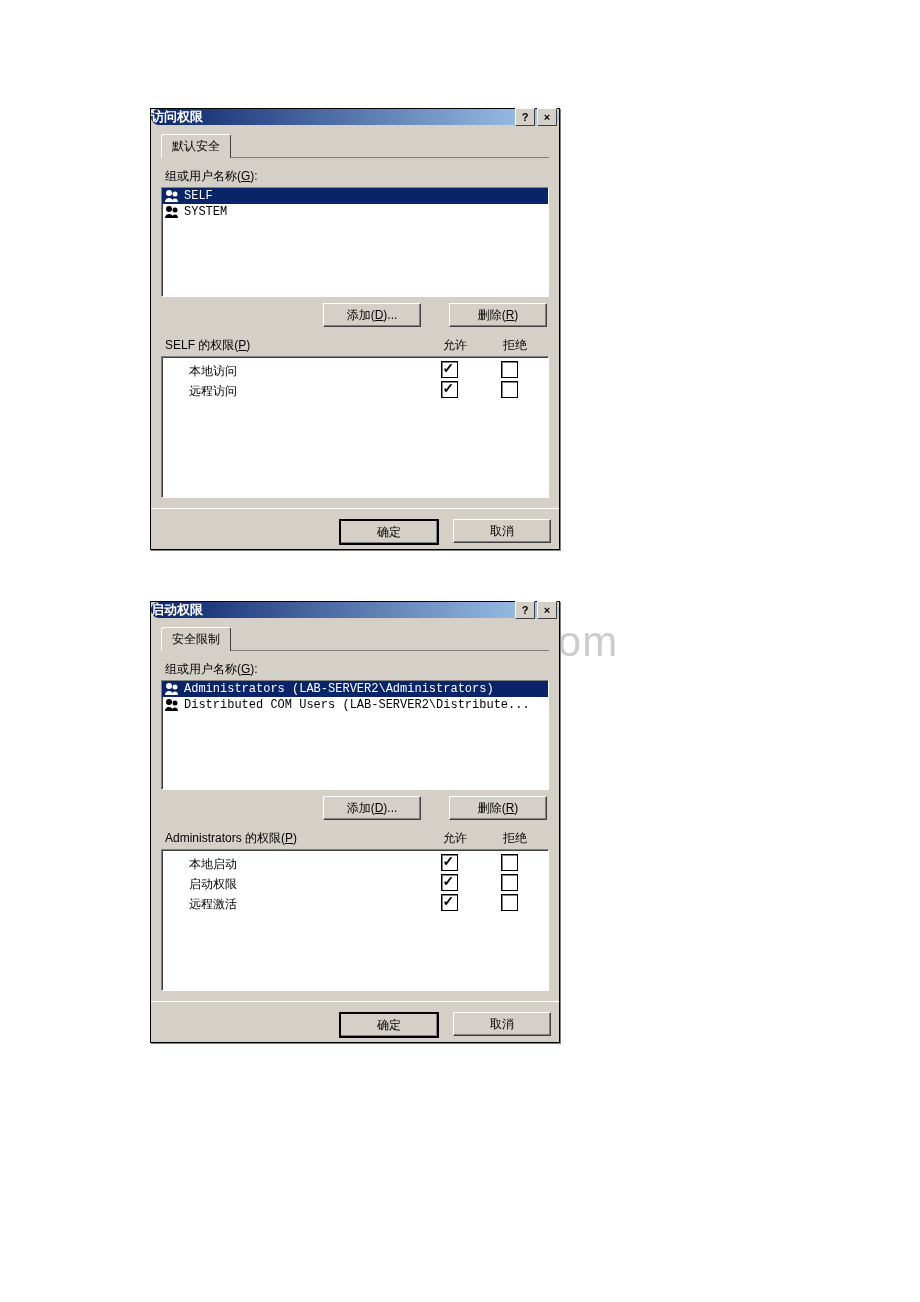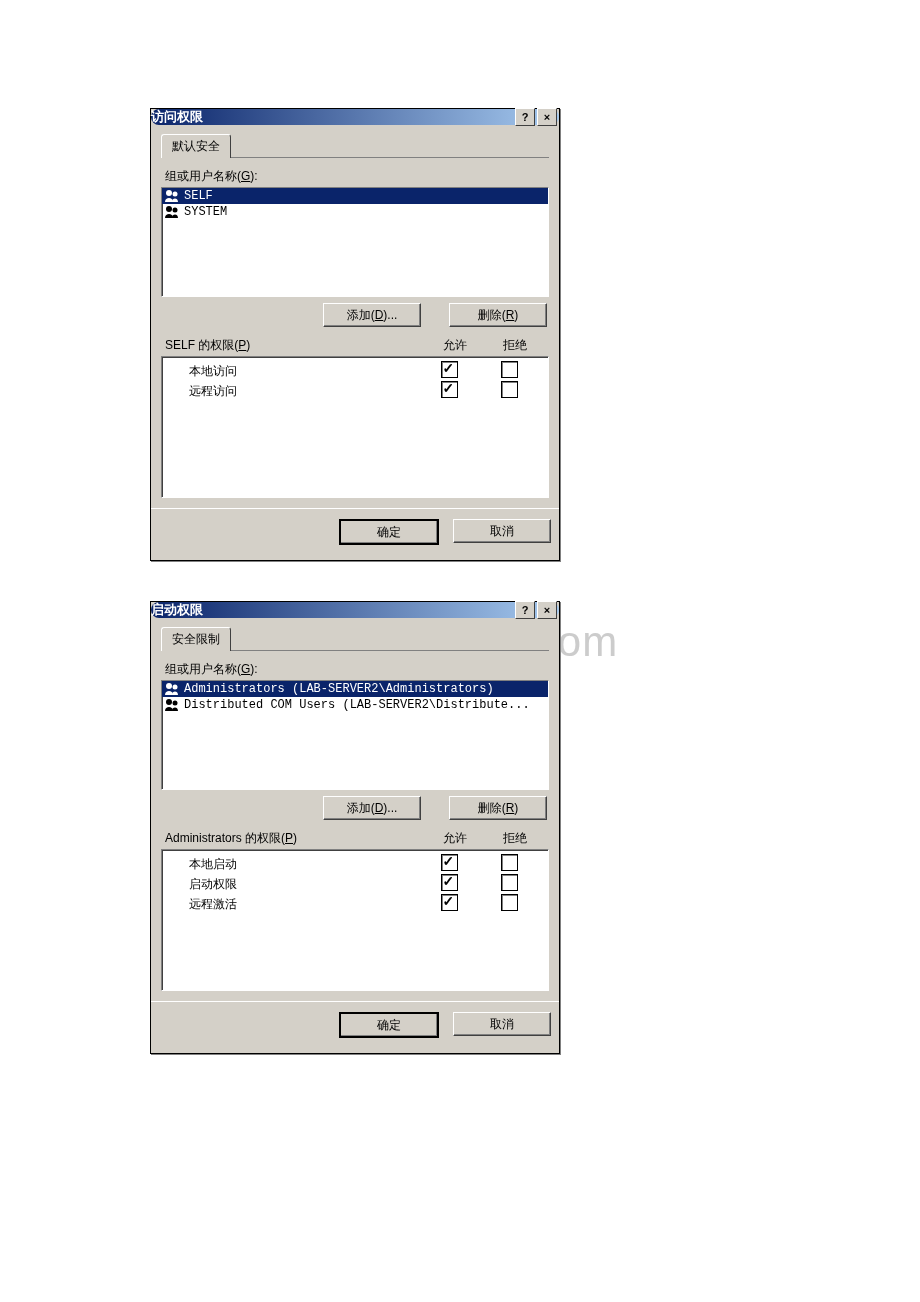--- a/index.html
+++ b/index.html
@@ -151,21 +151,21 @@
     content:"✓";
     position:absolute;
     left:1px; top:-2px;
     font-size:14px;
     font-weight:bold;
   }
   .footer {
     display:flex;
     justify-content:flex-end;
     gap: 14px;
-    padding: 10px 8px 15px 0;
+    padding: 10px 8px 4px 0;
     border-top: 1px solid #fff;
   }
   .underline { text-decoration: underline; }
 </style>
 </head>
 <body>
 
 <div class="page">
   <div class="watermark">www.bdocx.com</div>
 

